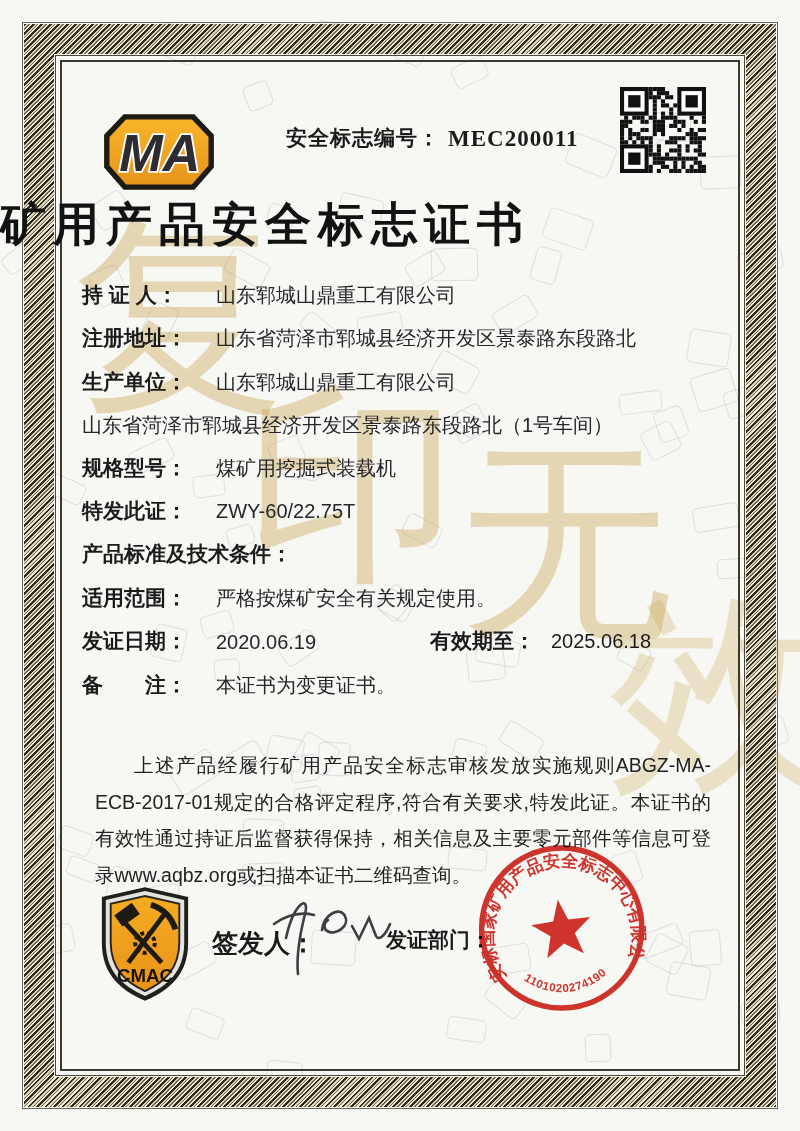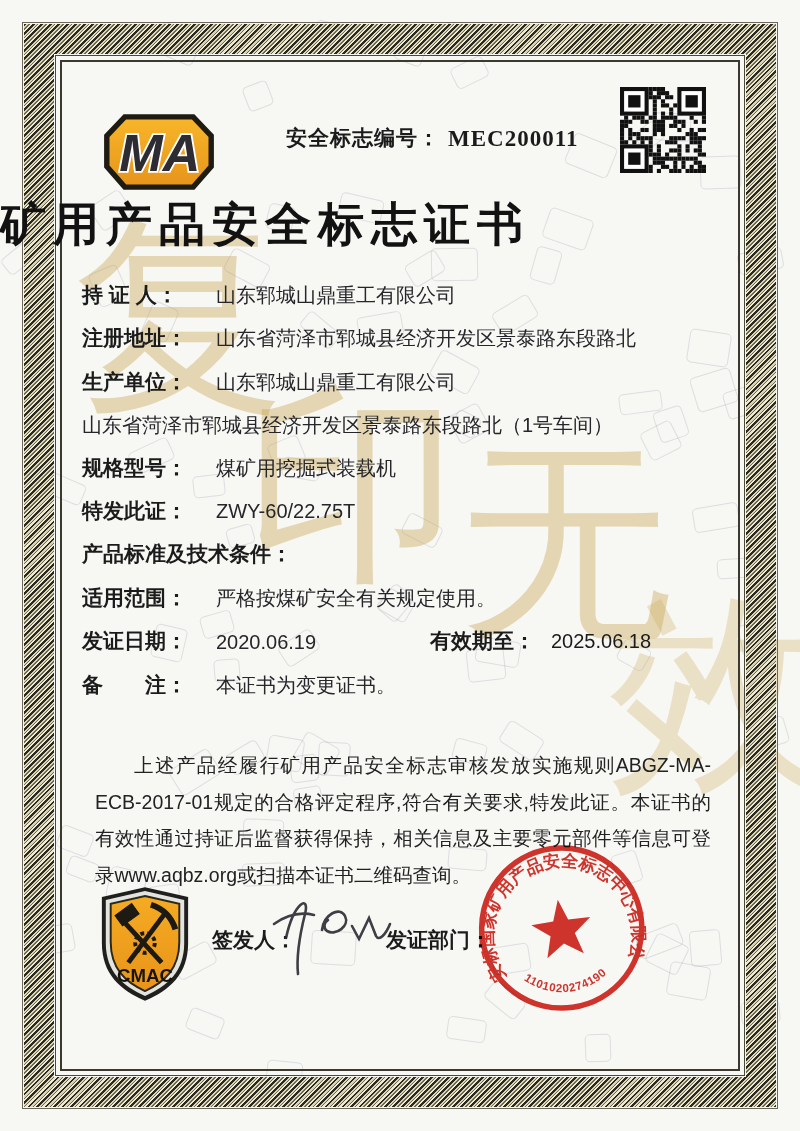--- a/index.html
+++ b/index.html
@@ -45,21 +45,21 @@
   .row.twin .label2{font-size:21px;font-weight:bold;white-space:pre;margin-left:4px;}
   .row.twin .value2{font-size:20px;font-weight:400;margin-left:16px;padding-top:1px;}
   
   .statement{
     position:absolute;left:95px;top:747px;width:616px;z-index:3;
     font-size:19.5px;font-weight:500;color:#222;line-height:1.88;
     text-align:justify;text-indent:2em;
   }
   
   .cmac-logo{position:absolute;left:96px;top:884px;z-index:3;}
-  .issuer-label{position:absolute;left:212px;top:926px;z-index:3;font-size:21px;font-weight:bold;}
+  .issuer-label{position:absolute;left:212px;top:926px;z-index:3;font-size:26px;font-weight:bold;}
   .signature{position:absolute;left:266px;top:884px;z-index:3;}
   .dept-label{position:absolute;left:386px;top:926px;z-index:3;font-size:21px;font-weight:bold;}
   .seal{position:absolute;left:470px;top:836px;z-index:4;transform:rotate(-8deg);
         mix-blend-mode:multiply;opacity:.93;}
 </style>
 </head>
 <body>
 
 <div class="page">
 

